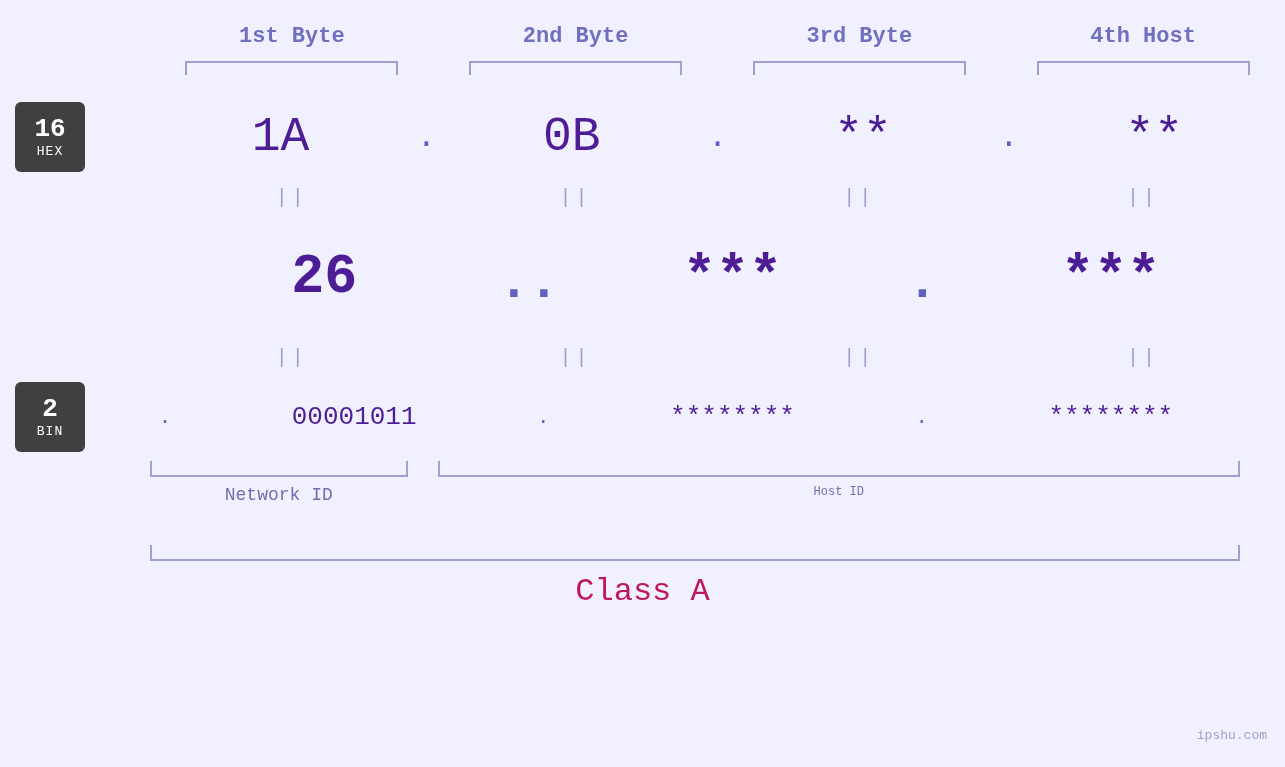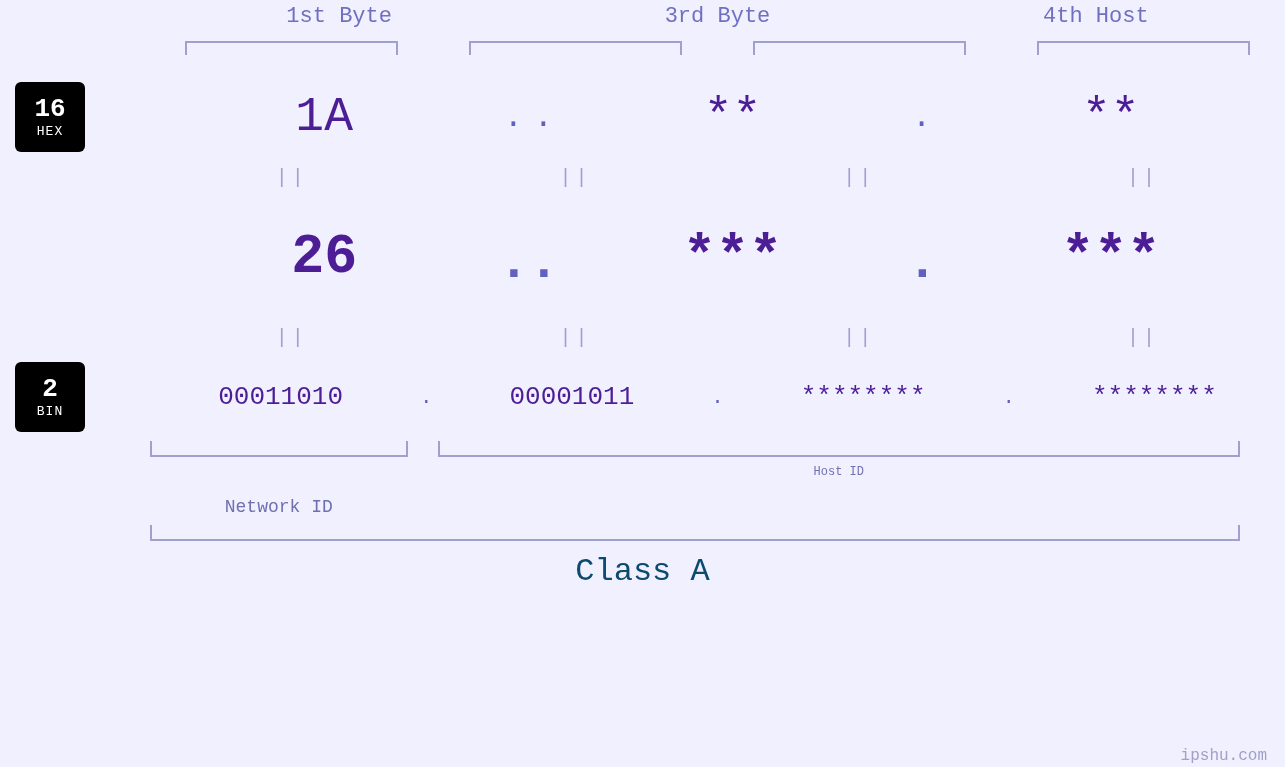--- a/index.html
+++ b/index.html
@@ -17,22 +17,23 @@
       height: 767px;
       position: relative;
       display: flex;
       flex-direction: column;
     }
 
     
     .byte-headers {
       display: flex;
       margin-left: 150px;
-      padding-top: 4px;
+      padding-top: 24px;
       margin-bottom: 10px;
+      font-weight: bold;
     }
     .byte-header {
       flex: 1;
       text-align: center;
       color: #7070c0;
       font-size: 22px;
       font-family: 'Courier New', Courier, monospace;
     }
 
     
@@ -71,21 +72,21 @@
       font-size: 20px;
       letter-spacing: 4px;
     }
 
     
     .badge {
       position: absolute;
       left: -135px;
       width: 70px;
       height: 70px;
-      background: #000000;
+      background: #404040;
       border-radius: 6px;
       display: flex;
       flex-direction: column;
       align-items: center;
       justify-content: center;
       color: white;
     }
     .badge-num {
       font-size: 26px;
       font-weight: bold;
@@ -145,42 +146,43 @@
       margin-right: 45px;
       border-bottom: 2px solid #a0a0d0;
       border-left: 2px solid #a0a0d0;
       border-right: 2px solid #a0a0d0;
       height: 16px;
       margin-top: 4px;
     }
 
     .class-label {
       text-align: center;
-      color: #0c4a6e;
+      color: #be185d;
       font-size: 32px;
       font-family: 'Courier New', Courier, monospace;
       padding: 12px 0 0 0;
     }
 
     .watermark {
       position: absolute;
-      bottom: 2px;
+      bottom: 24px;
       right: 18px;
       color: #a0a0c8;
-      font-size: 16px;
+      font-size: 13px;
       font-family: 'Courier New', Courier, monospace;
     }
   </style>
 </head>
 <body>
 
 <div class="main-container">
 
   <div class="byte-headers">
     <div class="byte-header">1st Byte</div>
+    <div class="byte-header">2nd Byte</div>
     <div class="byte-header">3rd Byte</div>
     <div class="byte-header">4th Host</div>
   </div>
 
   <div class="bracket-top">
     <div class="bracket-section">
       <div class="bracket-line"></div>
     </div>
     <div class="bracket-section">
       <div class="bracket-line"></div>
@@ -194,20 +196,21 @@
   </div>
 
   <div style="margin-left:150px; position:relative; display:flex; align-items:center; height:80px;">
     <div class="badge">
       <span class="badge-num">16</span>
       <span class="badge-label">HEX</span>
     </div>
     <div class="values-row hex-row">
       <div class="val-cell">1A</div>
       <div class="dot-cell">.</div>
+      <div class="val-cell">0B</div>
       <div class="dot-cell">.</div>
       <div class="val-cell">**</div>
       <div class="dot-cell">.</div>
       <div class="val-cell">**</div>
     </div>
   </div>
 
   <div class="equals-row">
     <div class="eq-cell">||</div>
     <div class="eq-cell">||</div>
@@ -232,35 +235,34 @@
     <div class="eq-cell">||</div>
     <div class="eq-cell">||</div>
   </div>
 
   <div style="margin-left:150px; position:relative; display:flex; align-items:center; height:80px;">
     <div class="badge">
       <span class="badge-num">2</span>
       <span class="badge-label">BIN</span>
     </div>
     <div class="values-row bin-row">
-      <div class="val-cell">00011010</div>
       <div class="dot-cell" style="font-size:20px;">.</div>
       <div class="val-cell">00001011</div>
       <div class="dot-cell" style="font-size:20px;">.</div>
       <div class="val-cell">********</div>
       <div class="dot-cell" style="font-size:20px;">.</div>
       <div class="val-cell">********</div>
     </div>
   </div>
 
   <div style="margin-left:150px; margin-right:45px; position:relative; height:80px; margin-top:4px;">
 
     <div style="position:absolute; left:0; width:calc(25% - 15px); border-bottom:2px solid #a0a0d0; border-left:2px solid #a0a0d0; border-right:2px solid #a0a0d0; height:16px; top:0;"></div>
 
-    <div style="position:absolute; left:0; width:calc(25% - 15px); top:24px; text-align:center; color:#7070b0; font-size:18px; font-family:'Courier New',monospace;margin-top:32px;">Network ID</div>
+    <div style="position:absolute; left:0; width:calc(25% - 15px); top:24px; text-align:center; color:#7070b0; font-size:18px; font-family:'Courier New',monospace;">Network ID</div>
 
     <div style="position:absolute; left:calc(25% + 15px); right:0; border-bottom:2px solid #a0a0d0; border-left:2px solid #a0a0d0; border-right:2px solid #a0a0d0; height:16px; top:0;"></div>
 
     <div style="position:absolute; left:calc(25% + 15px); right:0; top:24px; text-align:center; color:#7070b0; font-size:12px; font-family:'Courier New',monospace;">Host ID</div>
   </div>
 
   <div class="full-bottom-bracket"></div>
 
   <div class="class-label">Class A</div>
 

